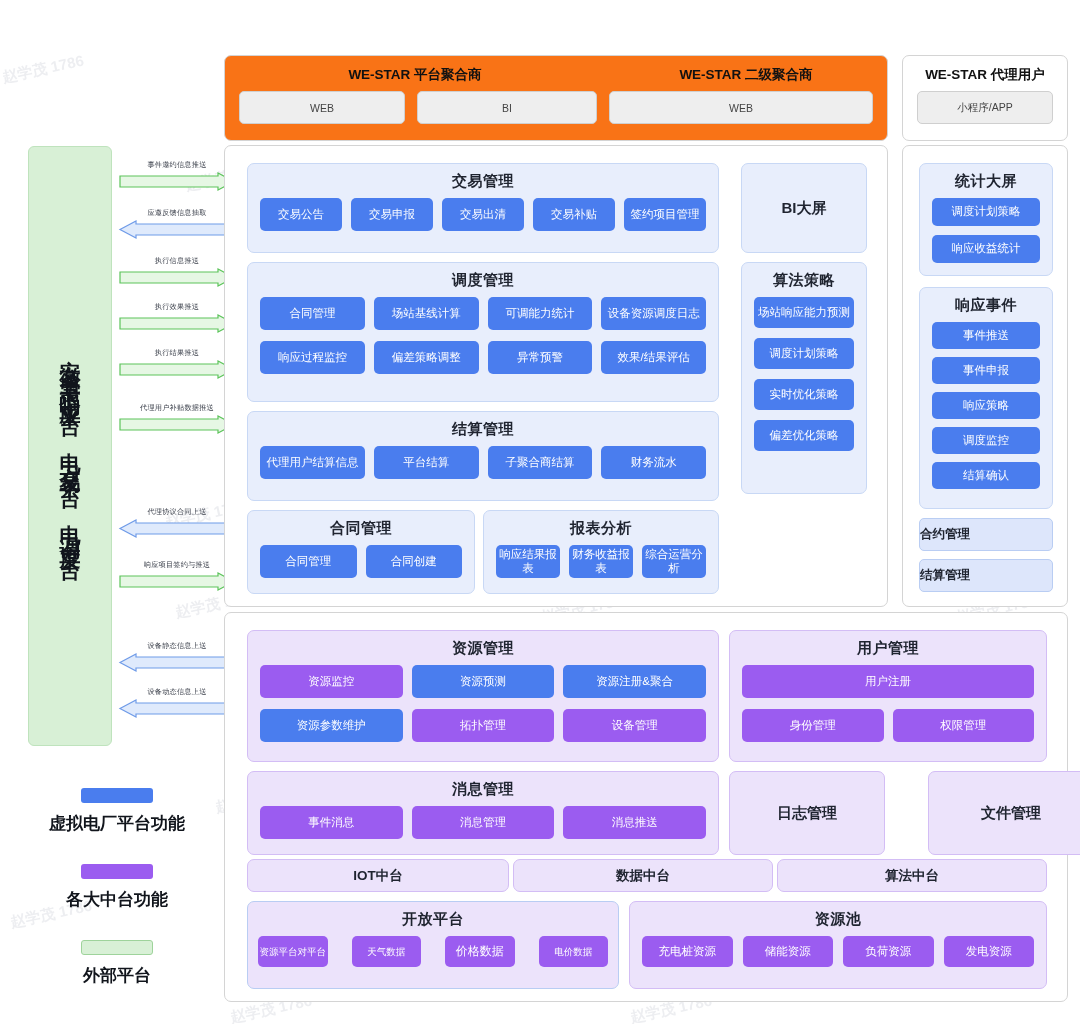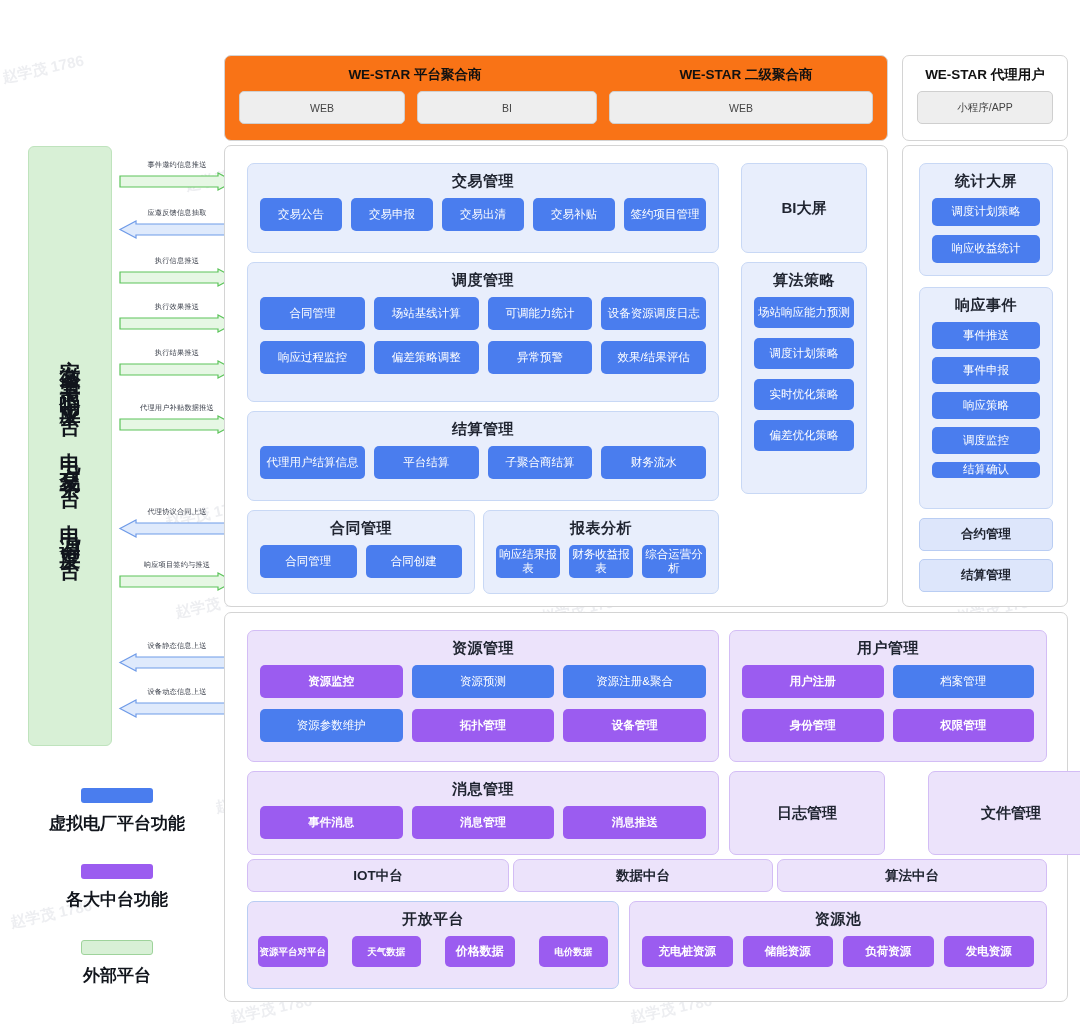--- a/index.html
+++ b/index.html
@@ -20,21 +20,21 @@
   }
   .grp-title{
     text-align:center;font-weight:bold;font-size:15px;color:#1f2430;
     padding:8px 0 7px 0;letter-spacing:.5px;
   }
   .chip{
     background:#4a7dee;color:#fff;border-radius:5px;
     font-size:11.5px;display:flex;align-items:center;justify-content:center;
     text-align:center;box-sizing:border-box;line-height:1.2;
   }
-  .chip.purple{background:#9b5cf0;font-weight:bold;}
+  .chip.purple{background:#9b5cf0;}
   .chip.blue{background:#4a7dee;}
   .row{display:flex;gap:9px;padding:0 12px 11px 12px;}
   .row > *{flex:1;height:33px;}
 
   
   .leftcol{position:absolute;left:28px;top:146px;width:84px;height:600px;}
   .greenpanel{
     width:100%;height:100%;background:#d8f0d6;border:1px solid #bfe3bd;
     border-radius:6px;box-sizing:border-box;
     display:flex;align-items:center;justify-content:center;
@@ -79,21 +79,21 @@
 
   
   .mid-wrap{position:absolute;left:224px;top:612px;width:844px;height:390px;
             background:#fff;border:1px solid #d4d4d4;border-radius:7px;box-sizing:border-box;}
 
   .pgrp{border:1px solid #d3bdf5;border-radius:7px;background:#ece3fb;box-sizing:border-box;}
   .pgrp .grp-title{color:#1f2430;}
 
   .sidebtn{
     background:#dde6fb;border:1px solid #b9cdf3;border-radius:5px;
-    display:flex;align-items:center;justify-content:center;
+    display:flex;align-items:center;
     font-size:12.5px;font-weight:bold;color:#1f2430;box-sizing:border-box;
   }
   .bigcard{
     display:flex;align-items:center;justify-content:center;
     font-size:15px;font-weight:bold;color:#1f2430;box-sizing:border-box;
   }
   
   .wm{position:absolute;color:rgba(140,150,170,.16);font-size:15px;
       transform:rotate(-12deg);pointer-events:none;white-space:nowrap;font-weight:bold;}
 </style>
@@ -301,21 +301,21 @@
       </div>
     </div>
 
     <div class="grp" style="position:absolute;left:16px;top:141px;width:134px;height:222px;">
       <div class="grp-title">响应事件</div>
       <div style="padding:0 12px;display:flex;flex-direction:column;gap:8px;">
         <div class="chip blue" style="height:27px;">事件推送</div>
         <div class="chip blue" style="height:27px;">事件申报</div>
         <div class="chip blue" style="height:27px;">响应策略</div>
         <div class="chip blue" style="height:27px;">调度监控</div>
-        <div class="chip blue" style="height:16px;">结算确认</div>
+        <div class="chip blue" style="height:27px;">结算确认</div>
       </div>
     </div>
 
     <div class="sidebtn" style="position:absolute;left:16px;top:372px;width:134px;height:33px;">
       <span>合约管理</span>
     </div>
     <div class="sidebtn" style="position:absolute;left:16px;top:413px;width:134px;height:33px;">
       <span>结算管理</span>
     </div>
   </div>
@@ -333,21 +333,20 @@
         <div class="chip blue">资源参数维护</div>
         <div class="chip purple">拓扑管理</div>
         <div class="chip purple">设备管理</div>
       </div>
     </div>
 
     <div class="pgrp" style="position:absolute;left:504px;top:17px;width:318px;height:132px;">
       <div class="grp-title">用户管理</div>
       <div class="row">
         <div class="chip purple">用户注册</div>
-        <div class="chip blue">档案管理</div>
       </div>
       <div class="row">
         <div class="chip purple">身份管理</div>
         <div class="chip purple">权限管理</div>
       </div>
     </div>
 
     <div class="pgrp" style="position:absolute;left:22px;top:158px;width:472px;height:84px;">
       <div class="grp-title">消息管理</div>
       <div class="row">

